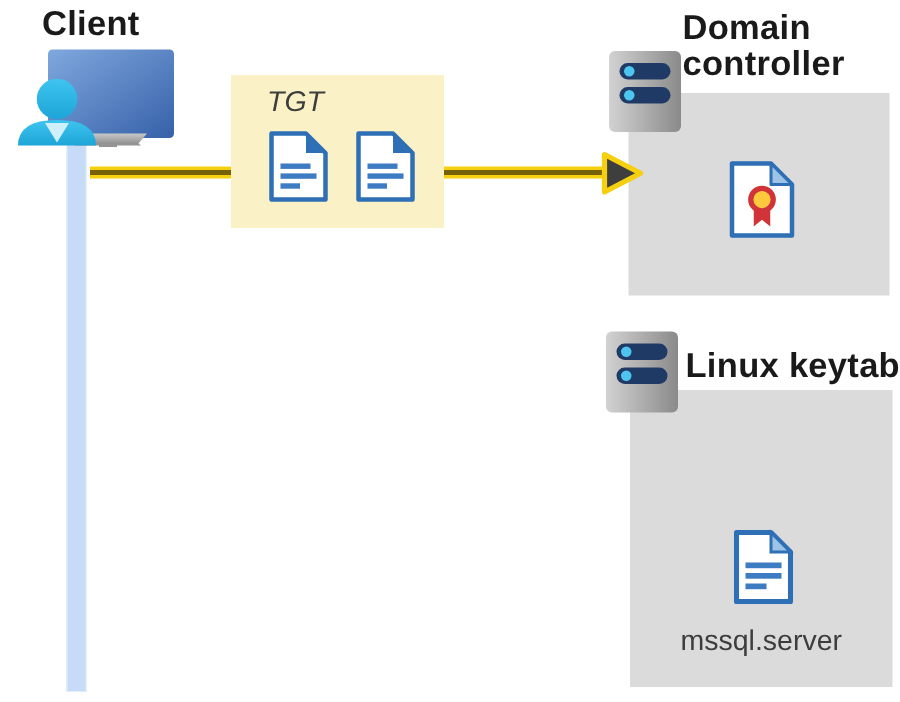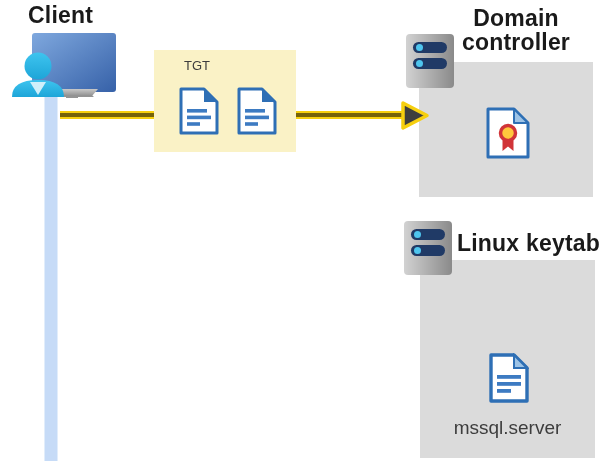--- a/index.html
+++ b/index.html
@@ -5,21 +5,21 @@
   html,body{margin:0;padding:0;background:#fff;}
   #stage{
     position:relative;width:600px;height:468px;background:#fff;overflow:hidden;
     font-family:"Liberation Sans","DejaVu Sans",sans-serif;
   }
   .abs{position:absolute;}
   .title{
     font-weight:bold;font-size:23px;color:var(--title_black);line-height:24px;
     letter-spacing:.2px;
   }
-  .plain-label{font-size:13px;color:var(--text_dark);}
+  .plain-label{font-size:19px;color:var(--text_dark);font-style:italic;}
   
   #timeline{
     left:44px;top:96px;width:12px;height:365px;
     background:var(--timeline_blue);border-left:1px solid #e1edfb;border-right:1px solid #e1edfb;
     z-index:0;
   }
   
   #arrow-shaft{
     left:60px;top:111px;width:346px;height:8px;z-index:2;
     background:linear-gradient(to bottom,
@@ -108,21 +108,21 @@
         <path d="M2 2 H25 L38 15 V46 H2 Z" fill="#fff" stroke="var(--doc_blue)" stroke-width="3" stroke-linejoin="round"></path>
         <path d="M25 2 V15 H38 Z" fill="var(--doc_blue)"></path>
         <rect x="8" y="22" width="20" height="3.6" fill="var(--doc_line_blue)"></rect>
         <rect x="8" y="28.6" width="24" height="3.6" fill="var(--doc_line_blue)"></rect>
         <rect x="8" y="35.2" width="13" height="3.6" fill="var(--doc_line_blue)"></rect>
       </svg>
     </div>
   </div>
 
   <div class="abs panel" id="dc-panel"></div>
-  <div class="abs title" style="left:455px;top:6px;width:122px;text-align:center;">Domain controller</div>
+  <div class="abs title" style="left:455px;top:6px;width:122px;">Domain controller</div>
   <div class="abs server-icon" style="left:405px;top:33px;">
     <svg width="50" height="56" viewBox="0 0 50 56">
       <defs>
         <linearGradient id="srv1" x1="0" y1="0" x2="1" y2="0">
           <stop offset="0" stop-color="#d2d2d2"></stop>
             <stop offset="1" stop-color="#8a8a8a"></stop>
         </linearGradient>
       </defs>
       <rect x="1" y="1" width="48" height="54" rx="4" fill="url(#srv1)"></rect>
       <rect x="8" y="9" width="34" height="11" rx="5.5" fill="var(--server_bar_navy)"></rect>

